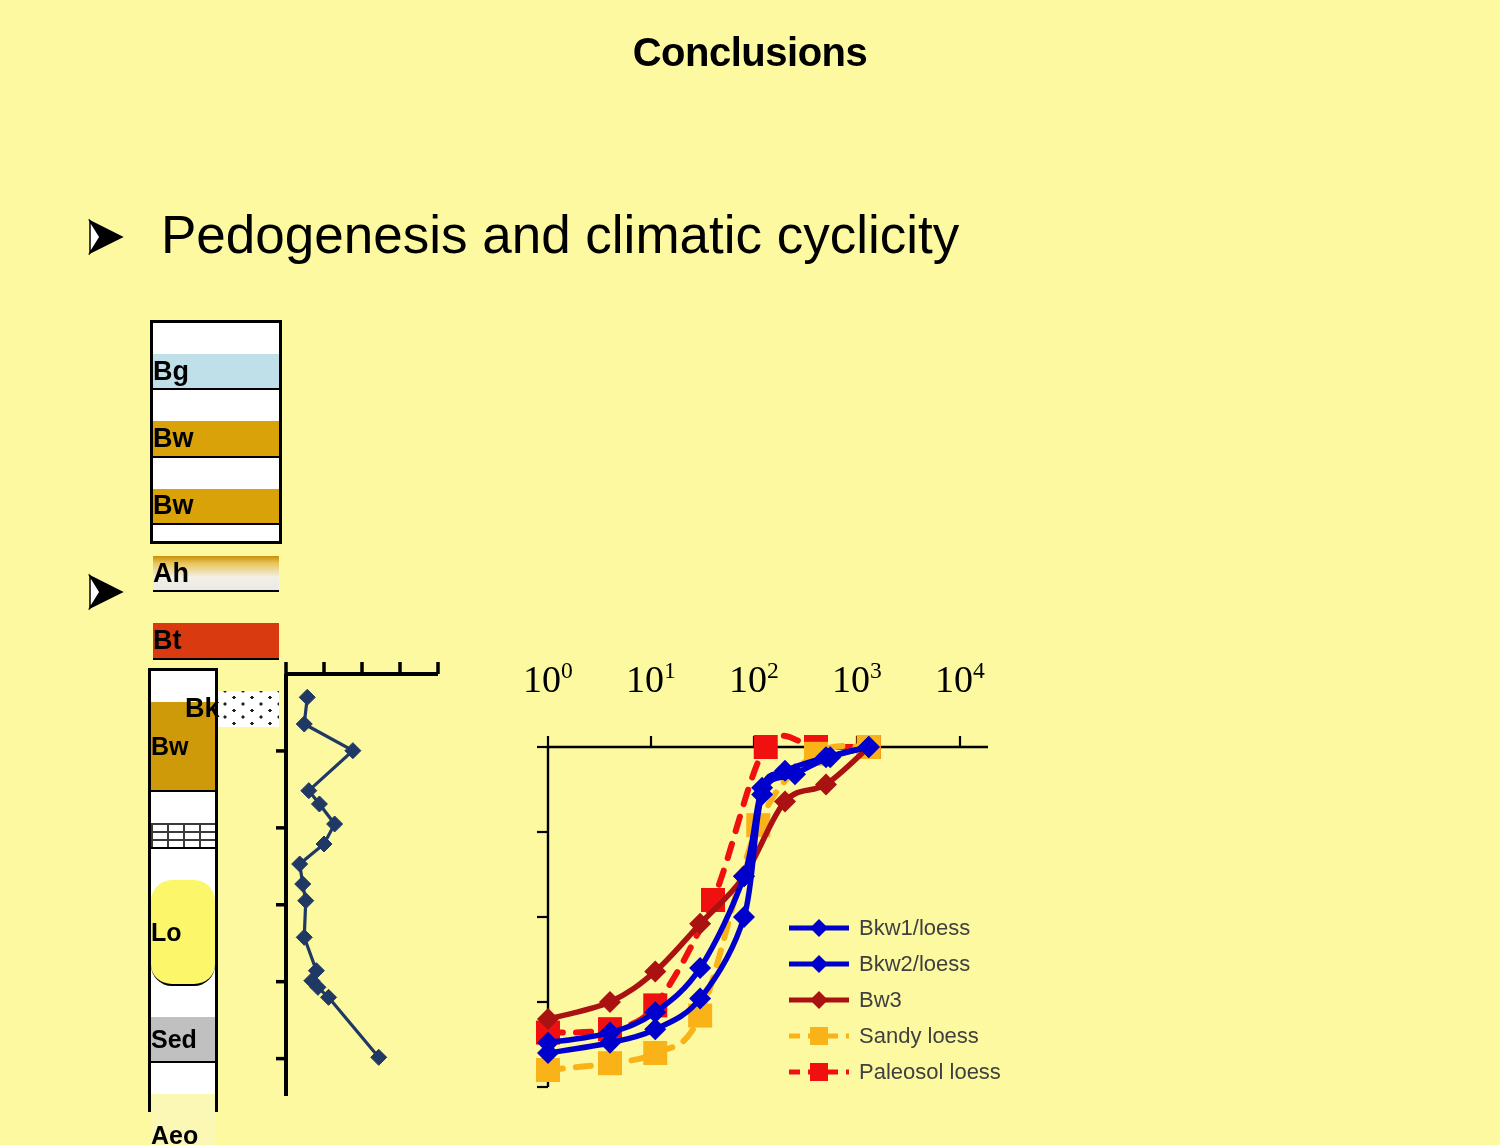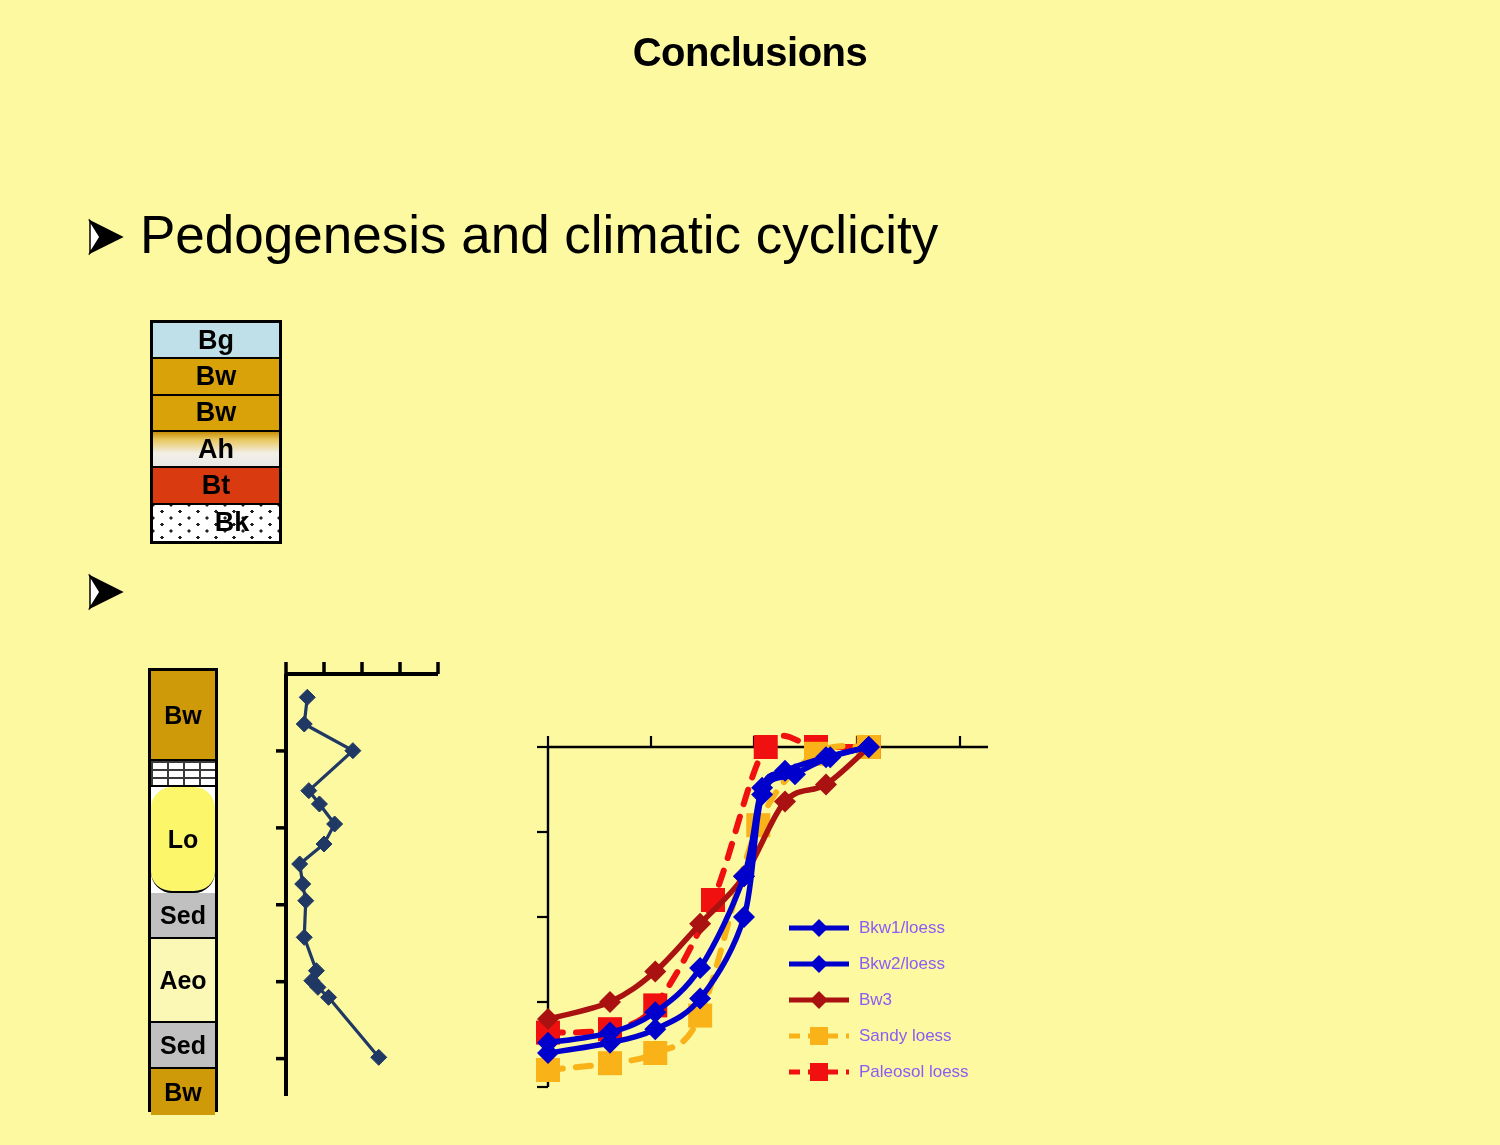--- a/index.html
+++ b/index.html
@@ -32,20 +32,21 @@
     color: #000;
     letter-spacing: -0.5px;
   }
 
   
   .bullet {
     position: absolute;
     display: flex;
     align-items: center;
     white-space: nowrap;
+    gap: 21px;
   }
   .bullet-marker {
     width: 44px;
     height: 44px;
     flex: 0 0 44px;
     margin-right: 12px;
     position: relative;
     top: 2px;
   }
   .bullet-text {
@@ -61,24 +62,24 @@
     position: absolute;
     border: 3px solid #000;
     box-sizing: border-box;
     background: #fff;
   }
   .soil-layer {
     position: relative;
     box-sizing: border-box;
     display: flex;
     align-items: center;
-    justify-content: center;
     font-weight: bold;
     color: #000;
     overflow: hidden;
+    margin-top: 31px;
   }
   .soil-layer .layer-label {
     position: relative;
     z-index: 3;
     line-height: 1;
   }
 
   
   #soil-column-1 {
     top: 320px;
@@ -184,22 +185,22 @@
     align-items: center;
     height: 29px;
   }
   .gs-legend-key {
     width: 62px;
     height: 26px;
     flex: 0 0 62px;
     margin-right: 9px;
   }
   .gs-legend-label {
-    font-size: 17px;
-    color: #8b5cf6;
+    font-size: 22px;
+    color: #404040;
     white-space: nowrap;
   }
 </style>
 </head>
 <body>
 
 <div class="slide">
 
   <div class="slide-title">Conclusions</div>
 
@@ -295,20 +296,27 @@
         <polygon points="32.239999999999995,271.3333333333333 40.239999999999995,279.3333333333333 32.239999999999995,287.3333333333333 24.239999999999995,279.3333333333333" fill="#1f3864" stroke="#1f3864" stroke-width="1"></polygon>
         <polygon points="44.400000000000006,304.6666666666667 52.400000000000006,312.6666666666667 44.400000000000006,320.6666666666667 36.400000000000006,312.6666666666667" fill="#1f3864" stroke="#1f3864" stroke-width="1"></polygon>
         <polygon points="39.84,314.6666666666667 47.84,322.6666666666667 39.84,330.6666666666667 31.840000000000003,322.6666666666667" fill="#1f3864" stroke="#1f3864" stroke-width="1"></polygon>
         <polygon points="45.92,321.3333333333333 53.92,329.3333333333333 45.92,337.3333333333333 37.92,329.3333333333333" fill="#1f3864" stroke="#1f3864" stroke-width="1"></polygon>
         <polygon points="56.56,331.3333333333333 64.56,339.3333333333333 56.56,347.3333333333333 48.56,339.3333333333333" fill="#1f3864" stroke="#1f3864" stroke-width="1"></polygon>
         <polygon points="106.72,391.33333333333337 114.72,399.33333333333337 106.72,407.33333333333337 98.72,399.33333333333337" fill="#1f3864" stroke="#1f3864" stroke-width="1"></polygon>
       </svg>
   </div>
 
   <div id="grainsize-chart">
+    <div class="gs-xticklabels" id="gs-xticklabels">
+        <div class="gs-xticklabel" style="left: 48px; top: 2px;">10<sup>0</sup></div>
+        <div class="gs-xticklabel" style="left: 151px; top: 2px;">10<sup>1</sup></div>
+        <div class="gs-xticklabel" style="left: 254px; top: 2px;">10<sup>2</sup></div>
+        <div class="gs-xticklabel" style="left: 357px; top: 2px;">10<sup>3</sup></div>
+        <div class="gs-xticklabel" style="left: 460px; top: 2px;">10<sup>4</sup></div>
+      </div>
     <svg id="grainsize-plot" width="490" height="405">
         <line x1="48" y1="32" x2="488" y2="32" stroke="#000" stroke-width="2.4"></line>
         <line x1="48" y1="32" x2="48" y2="372" stroke="#000" stroke-width="2.4"></line>
         <line x1="48" y1="32" x2="48" y2="21" stroke="#000" stroke-width="2.2"></line>
         <line x1="151" y1="32" x2="151" y2="21" stroke="#000" stroke-width="2.2"></line>
         <line x1="254" y1="32" x2="254" y2="21" stroke="#000" stroke-width="2.2"></line>
         <line x1="357" y1="32" x2="357" y2="21" stroke="#000" stroke-width="2.2"></line>
         <line x1="460" y1="32" x2="460" y2="21" stroke="#000" stroke-width="2.2"></line>
         <line x1="48" y1="32" x2="37" y2="32" stroke="#000" stroke-width="2.2"></line>
         <line x1="48" y1="117" x2="37" y2="117" stroke="#000" stroke-width="2.2"></line>

